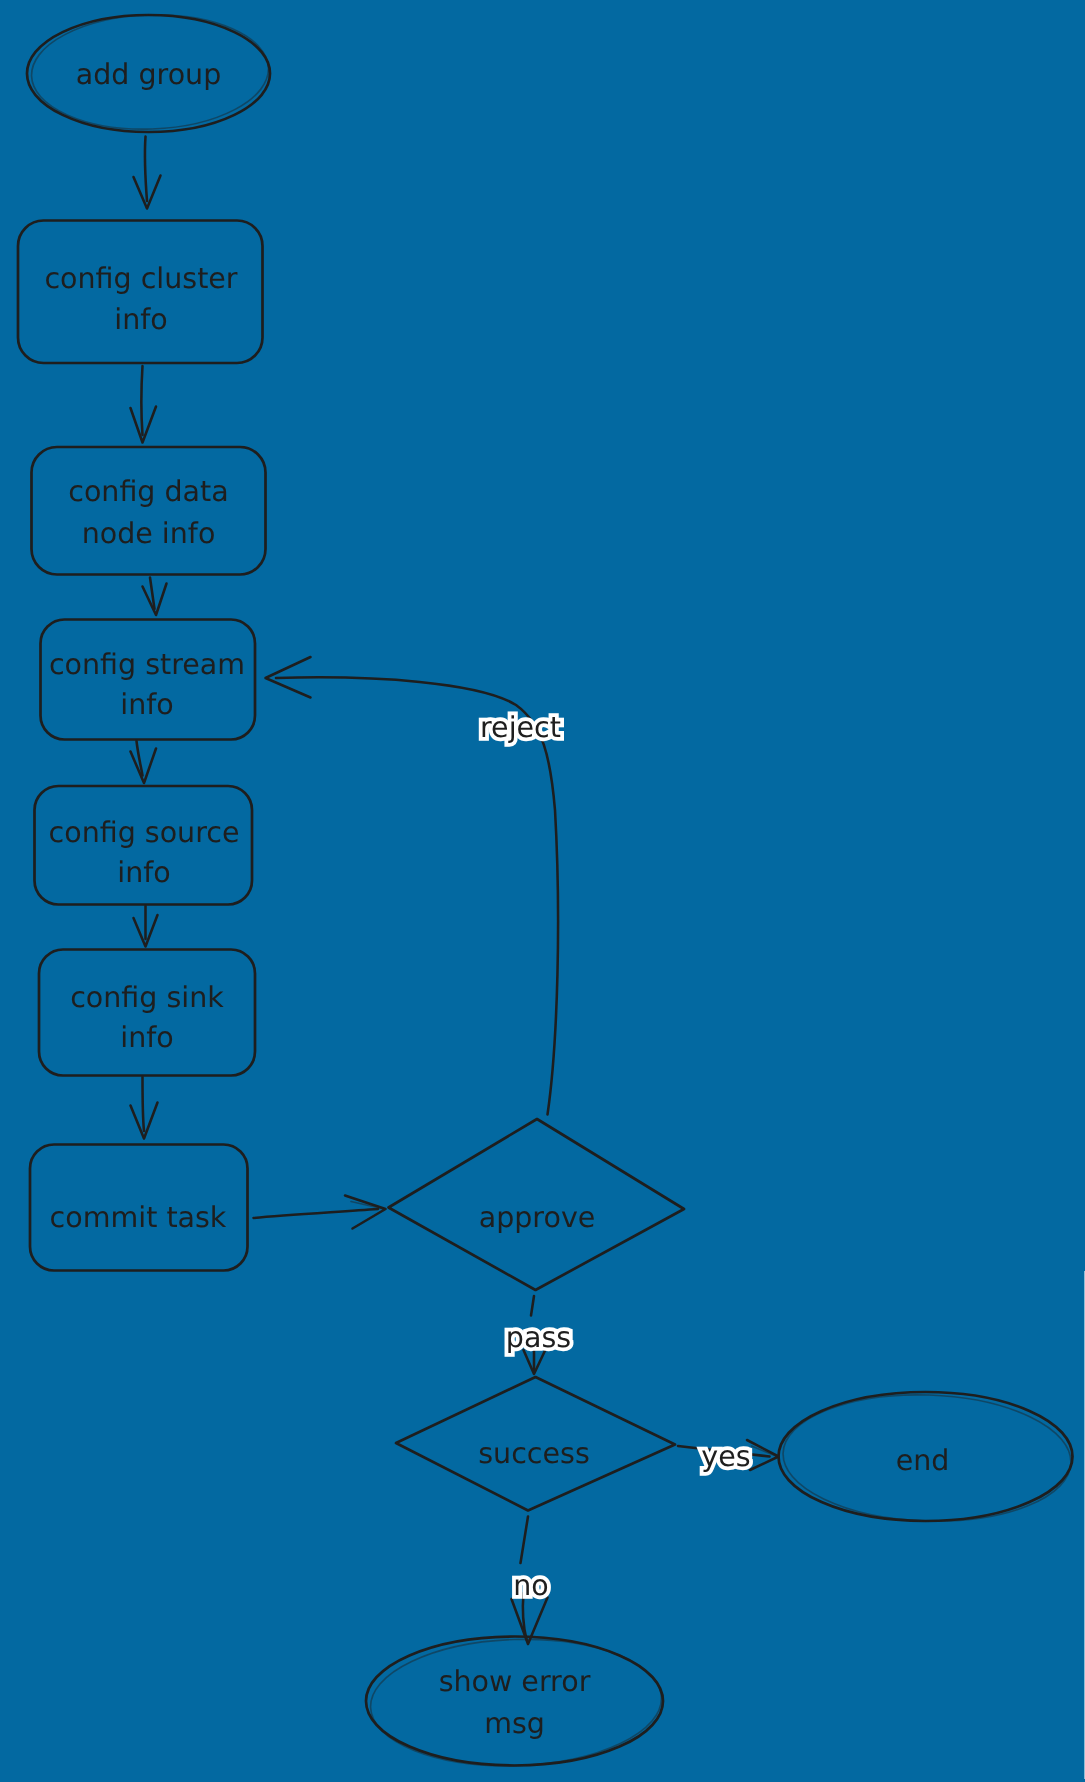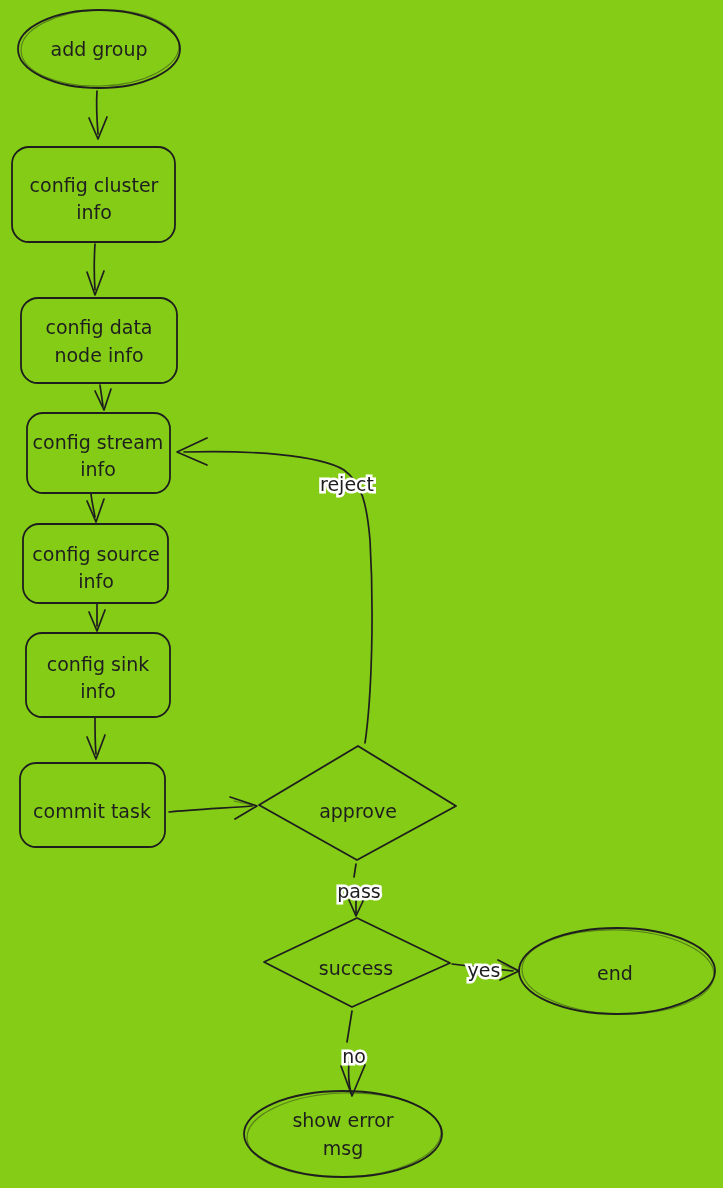--- a/index.html
+++ b/index.html
@@ -4,21 +4,21 @@
 <style>
   html, body {
     margin: 0;
     padding: 0;
     background: #ffffff;
   }
   .canvas {
     position: relative;
     width: 723px;
     height: 1188px;
-    background: #84cc16;
+    background: #0369a1;
     overflow: hidden;
   }
   svg {
     display: block;
   }
   .shape {
     fill: none;
     stroke: #1e1e1e;
     stroke-width: 1.8;
     stroke-linecap: round;

